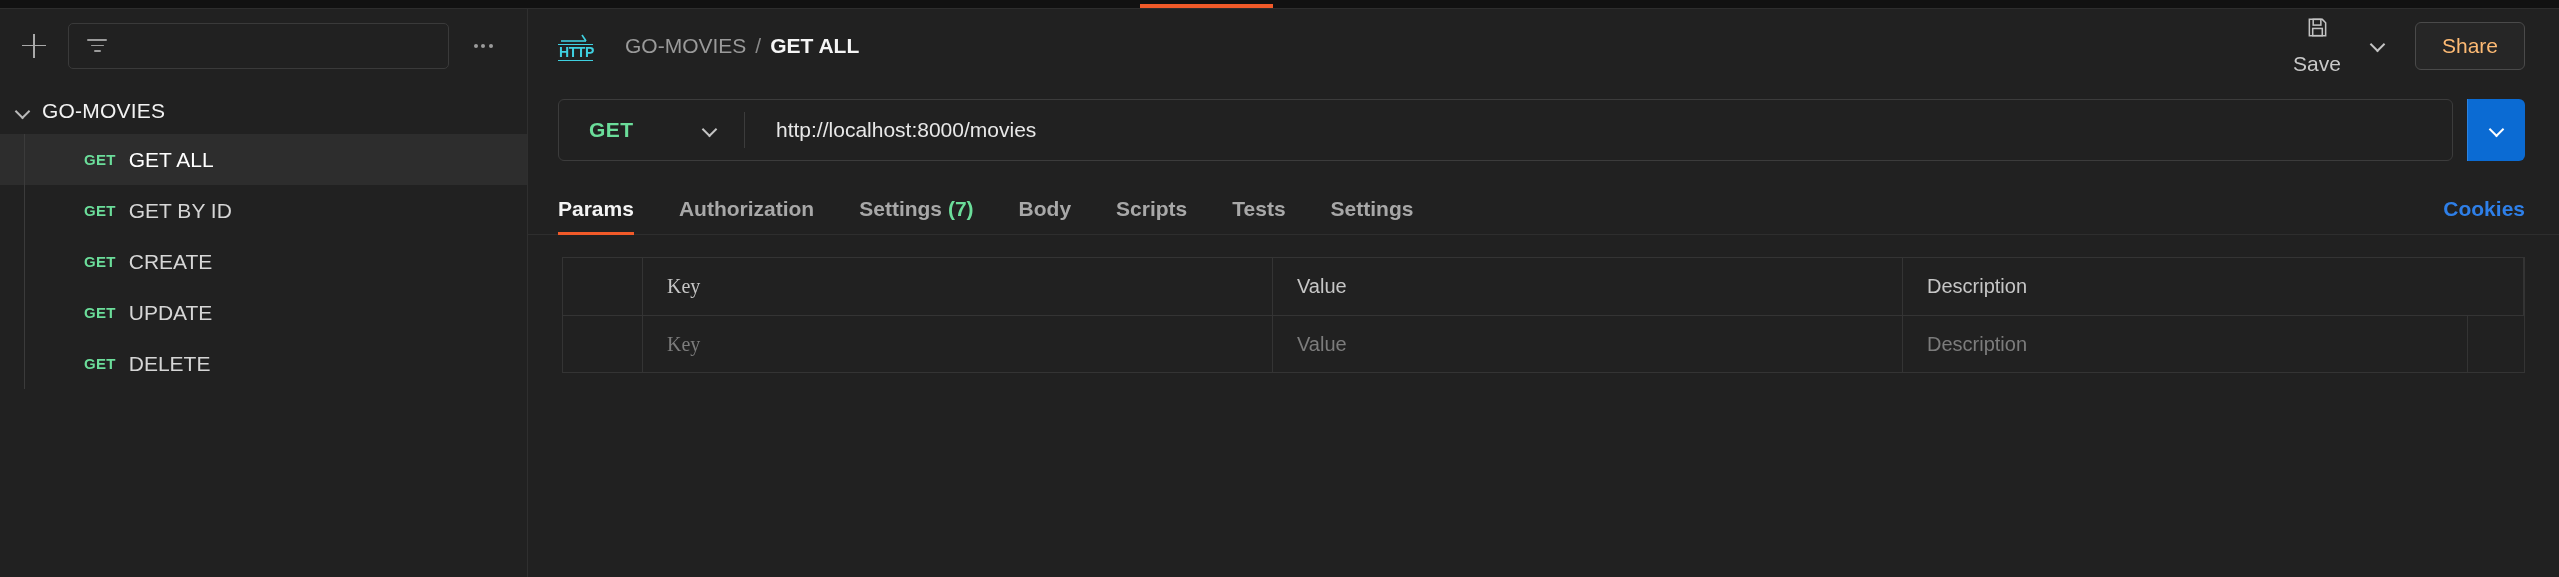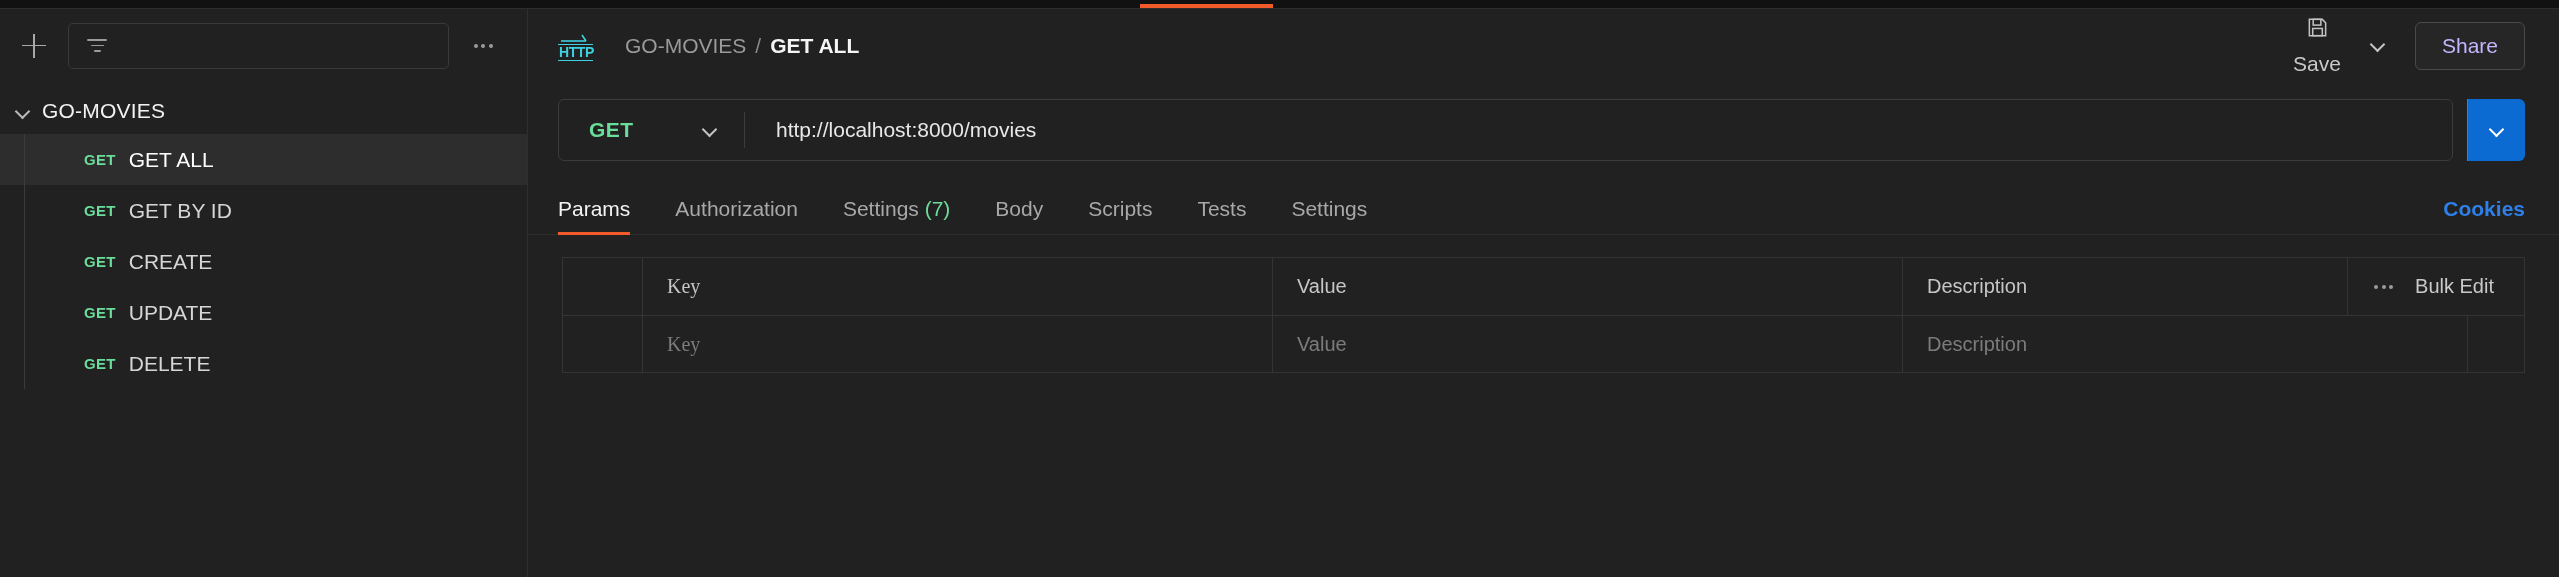--- a/index.html
+++ b/index.html
@@ -198,21 +198,21 @@
   }
   .caret::before {
     content: ""; position: absolute; left: 1px; top: 0px;
     width: 9px; height: 9px;
     border-right: 2px solid #c4c4c4; border-bottom: 2px solid #c4c4c4;
     transform: rotate(45deg);
   }
   .share-btn {
     border: 1px solid #4a4a4a;
     border-radius: 6px;
-    color: #c4b5fd;
+    color: #fdba74;
     font-size: 21px;
     padding: 11px 26px;
     background: #262626;
   }
 
   
   .url-row {
     display: flex;
     align-items: stretch;
     padding: 0 34px 0 30px;
@@ -277,20 +277,21 @@
     border-bottom: 1px solid #2e2e2e;
     gap: 0;
   }
   .req-tab {
     color: #a8a8a8;
     font-size: 21px;
     padding: 0 0 13px 0;
     margin-right: 45px;
     position: relative;
     white-space: nowrap;
+    font-weight: bold;
   }
   .req-tab.active { color: #f4f4f4; }
   .req-tab.active::after {
     content: "";
     position: absolute;
     left: 0; right: 0; bottom: -1px;
     height: 3px;
     background: #f15a29;
   }
   .tab-count { color: #6bdd9a; }
@@ -484,28 +485,20 @@
       <div class="ptable">
         <div class="ptable-inner">
 
           <div class="prow head">
             <div class="pcell check"></div>
             <div class="pcell key">Key</div>
             <div class="pcell value">Value</div>
             <div class="pcell desc bulk-head">
               <span>Description</span>
             </div>
-            <div class="pcell bulk-wrap">
-              <span class="kebab">
-                <span></span>
-                  <span></span>
-                  <span></span>
-              </span>
-              <span class="bulk-edit">Bulk Edit</span>
-            </div>
           </div>
 
           <div class="prow data">
             <div class="pcell check"></div>
             <div class="pcell key">Key</div>
             <div class="pcell value">Value</div>
             <div class="pcell desc">Description</div>
             <div class="pcell bulk-wrap"></div>
           </div>
 

